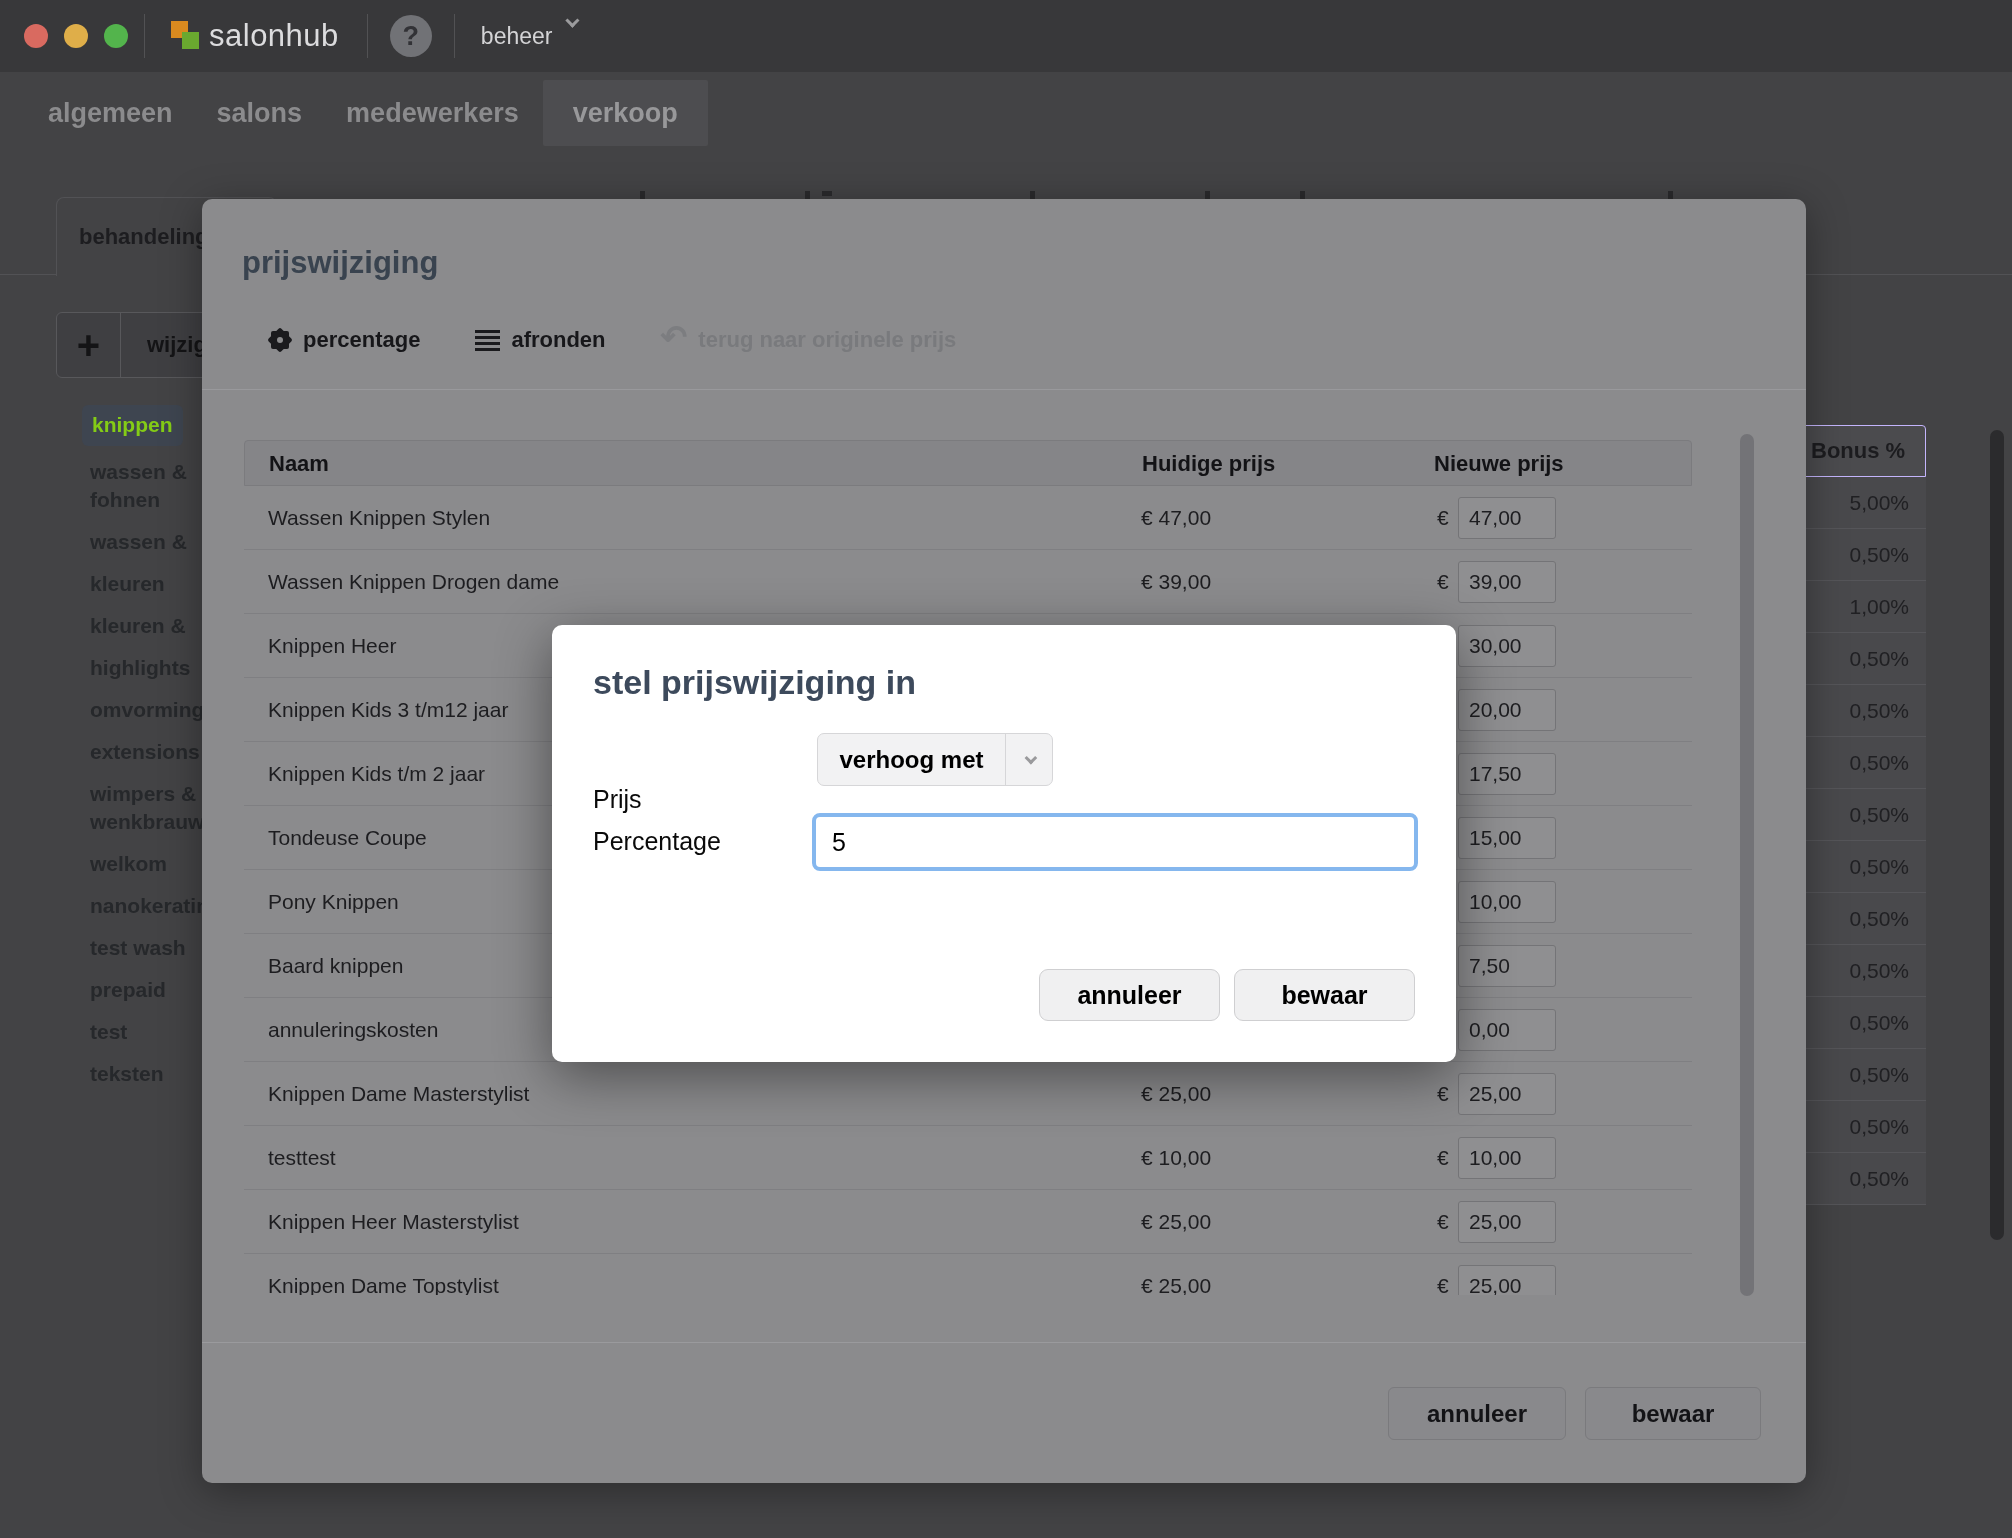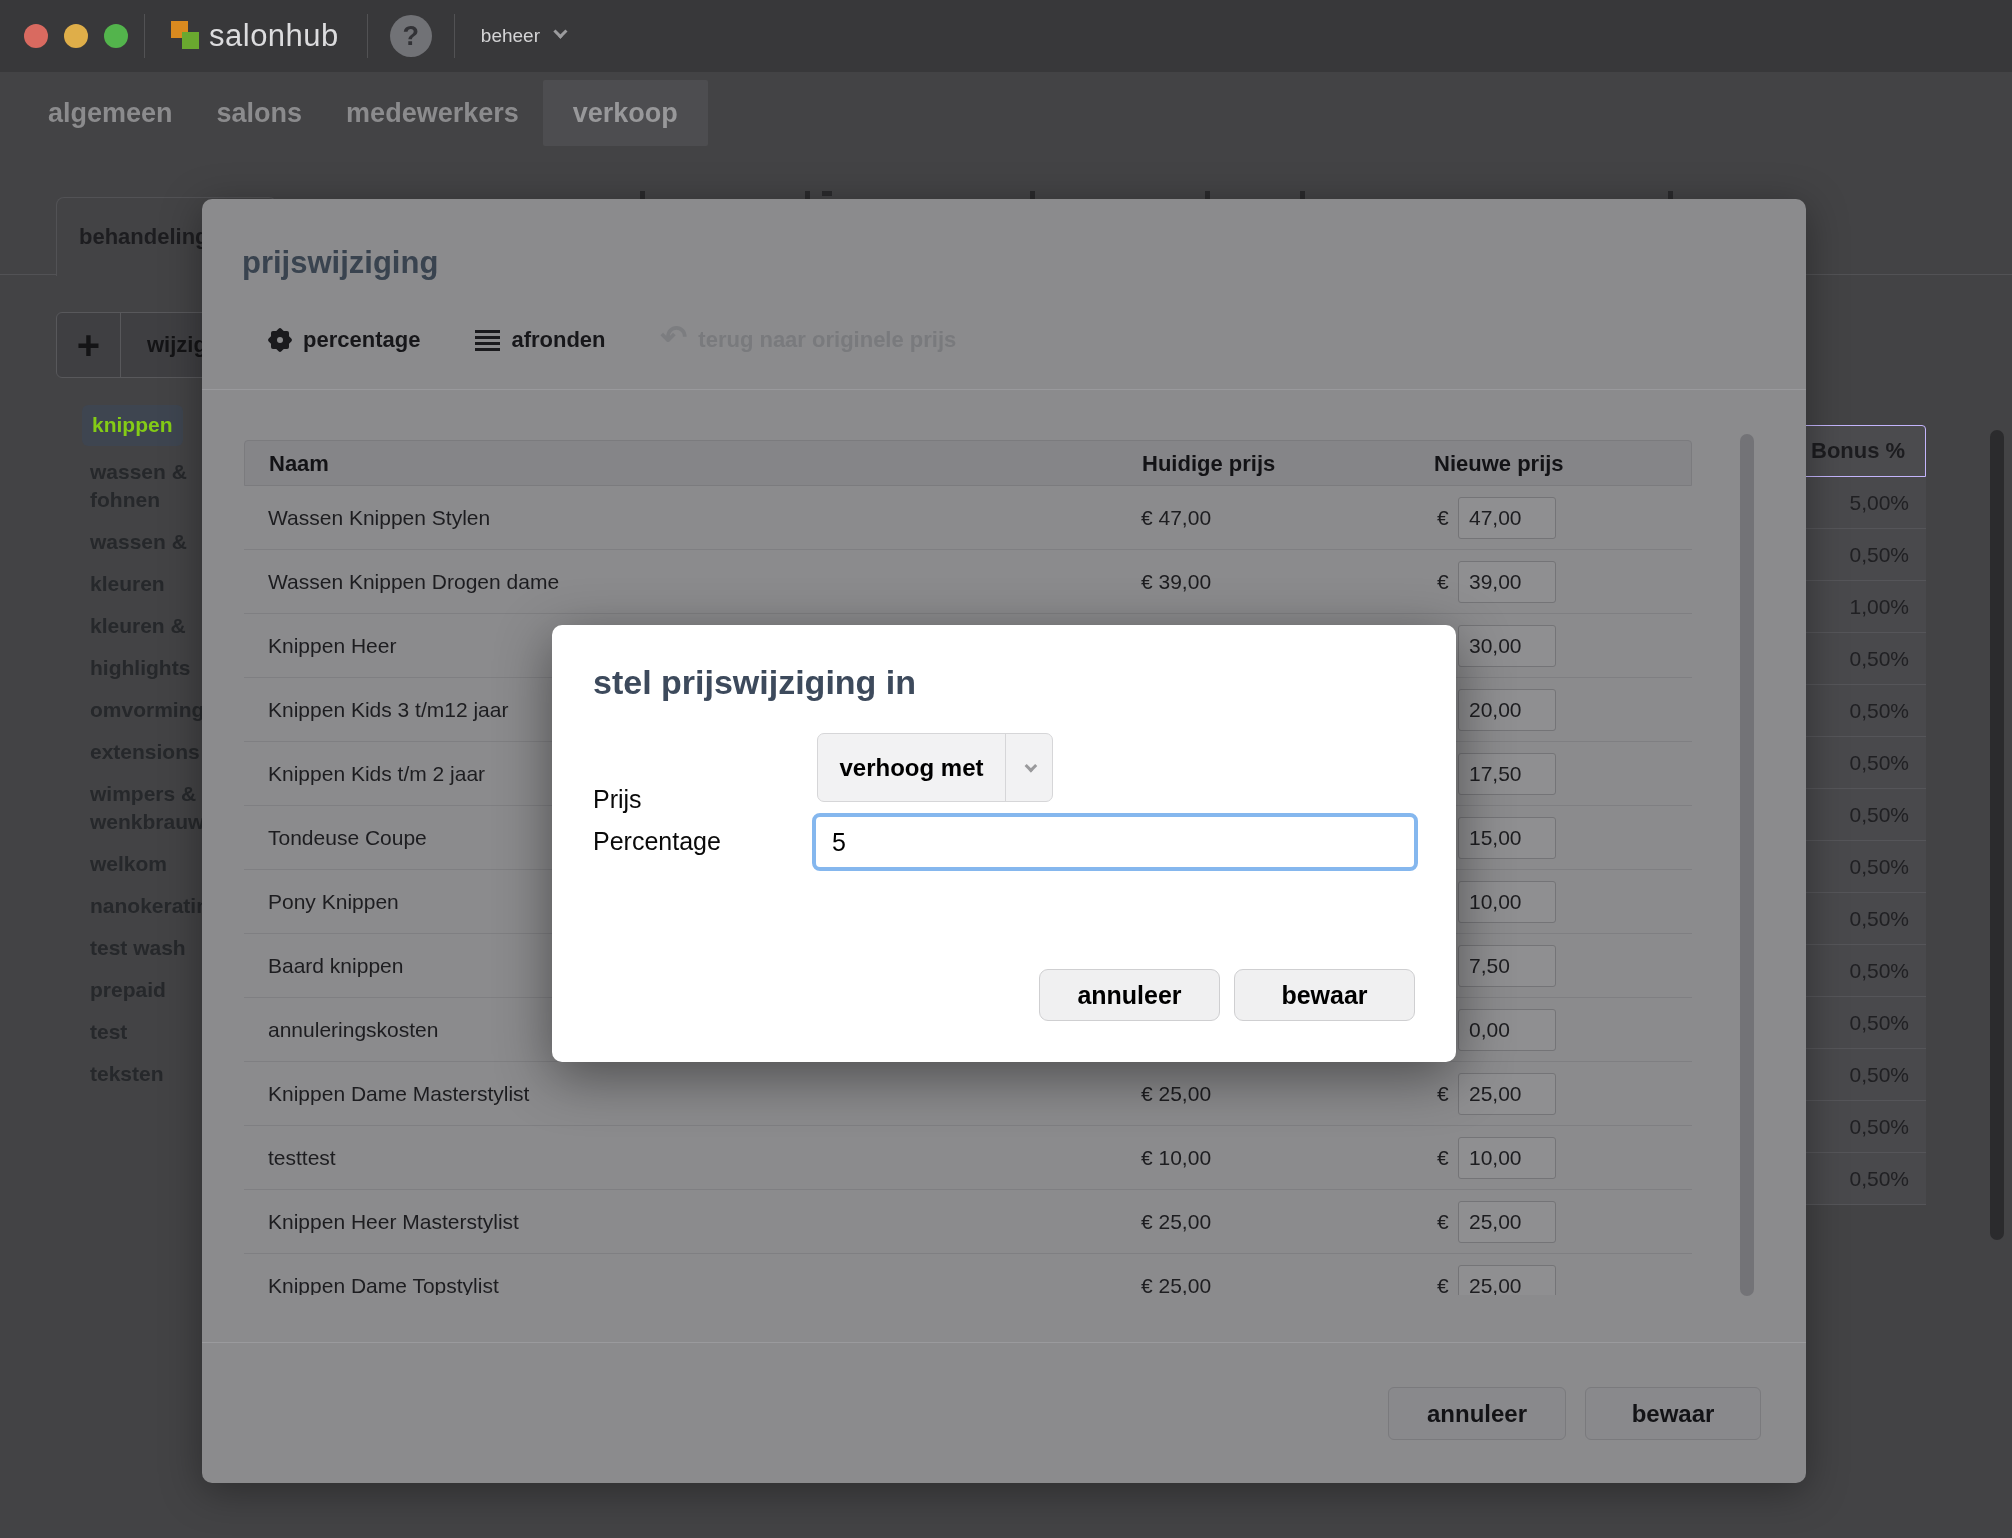--- a/index.html
+++ b/index.html
@@ -13,21 +13,21 @@
   .light.yellow{background:#dfae49;}
   .light.green{background:#53b44c;}
   .tsep{width:1px;height:44px;background:#525254;margin:0 0;}
   .logo{display:flex;align-items:center;margin-left:26px;margin-right:28px;}
   .logo-squares{position:relative;width:32px;height:34px;margin-right:6px;}
   .logo-squares .sq1{position:absolute;left:0;top:2px;width:17px;height:17px;background:#d98a1f;}
   .logo-squares .sq2{position:absolute;left:11px;top:13px;width:17px;height:17px;background:#6aa82f;}
   .logo-text{font-size:31px;font-weight:400;color:#dcdcde;letter-spacing:.5px;}
   .help-wrap{margin:0 22px;}
   .help-circle{width:42px;height:42px;border-radius:50%;background:#717276;color:#323236;font-size:27px;font-weight:bold;display:flex;align-items:center;justify-content:center;}
-  .beheer{display:flex;align-items:center;margin-left:26px;color:#d4d4d6;font-size:19px;font-weight:500;}
+  .beheer{display:flex;margin-left:26px;color:#d4d4d6;font-size:23px;font-weight:500;}
   .chev{display:inline-block;width:10px;height:10px;border-right:3px solid #9b9b9d;border-bottom:3px solid #9b9b9d;transform:rotate(45deg) translateY(-2px);margin-left:14px;margin-top:-6px;}
 
   
   .tabbar{position:absolute;left:48px;top:80px;height:66px;display:flex;align-items:center;}
   .tab{font-size:27px;font-weight:bold;color:#8b8b8d;cursor:default;}
   .tab + .tab{margin-left:44px;}
   .tab.active{background:#4d4d50;height:66px;display:flex;align-items:center;padding:0 30px;margin-left:24px;color:#98989a;border-radius:2px;}
 
   
   .subtab-line{position:absolute;left:0;top:274px;width:2012px;height:1px;background:#525255;}
@@ -80,21 +80,21 @@
   .m1-btn{position:absolute;top:1188px;height:53px;background:#89898c;border:1px solid #7a7a7d;border-radius:6px;font-size:24px;font-weight:bold;color:#131316;display:flex;align-items:center;justify-content:center;}
   .m1-cancel{left:1186px;width:178px;}
   .m1-save{left:1383px;width:176px;}
 
   
   .dialog2{position:absolute;left:552px;top:625px;width:904px;height:437px;background:#ffffff;border-radius:10px;box-shadow:0 14px 55px rgba(0,0,0,.45);}
   .d2-title{position:absolute;left:41px;top:38px;font-size:34px;font-weight:bold;color:#3d4a5c;}
   .d2-label{position:absolute;left:41px;font-size:25px;color:#0a0a0a;}
   .d2-label.prijs{top:120px;margin-top:40px;}
   .d2-label.pct{top:202px;}
-  .d2-select{position:absolute;left:265px;top:108px;width:236px;height:69px;background:#f2f2f3;border:1px solid #d6d6d8;border-radius:7px;display:flex;}
+  .d2-select{position:absolute;left:265px;top:108px;width:236px;height:53px;background:#f2f2f3;border:1px solid #d6d6d8;border-radius:7px;display:flex;}
   .d2-select .sel-text{width:187px;display:flex;align-items:center;justify-content:center;font-size:24px;font-weight:bold;color:#000;}
   .d2-select .sel-chev{flex:1;border-left:1px solid #d6d6d8;display:flex;align-items:center;justify-content:center;}
   .chev-sm{display:inline-block;width:9px;height:9px;border-right:3px solid #9a9a9c;border-bottom:3px solid #9a9a9c;transform:rotate(45deg) translateY(-2px);}
   .d2-input{position:absolute;left:260px;top:188px;width:606px;height:58px;background:#fff;border:4px solid #85b7ee;border-radius:8px;font-size:25px;color:#000;padding:0 0 0 16px;outline:none;}
   .d2-btn{position:absolute;top:344px;height:52px;background:#f0f0f1;border:1px solid #cfcfd1;border-radius:9px;font-size:25px;font-weight:bold;color:#000;display:flex;align-items:center;justify-content:center;}
   .d2-cancel{left:487px;width:181px;}
   .d2-save{left:682px;width:181px;}
 </style>
 </head>
 <body>

